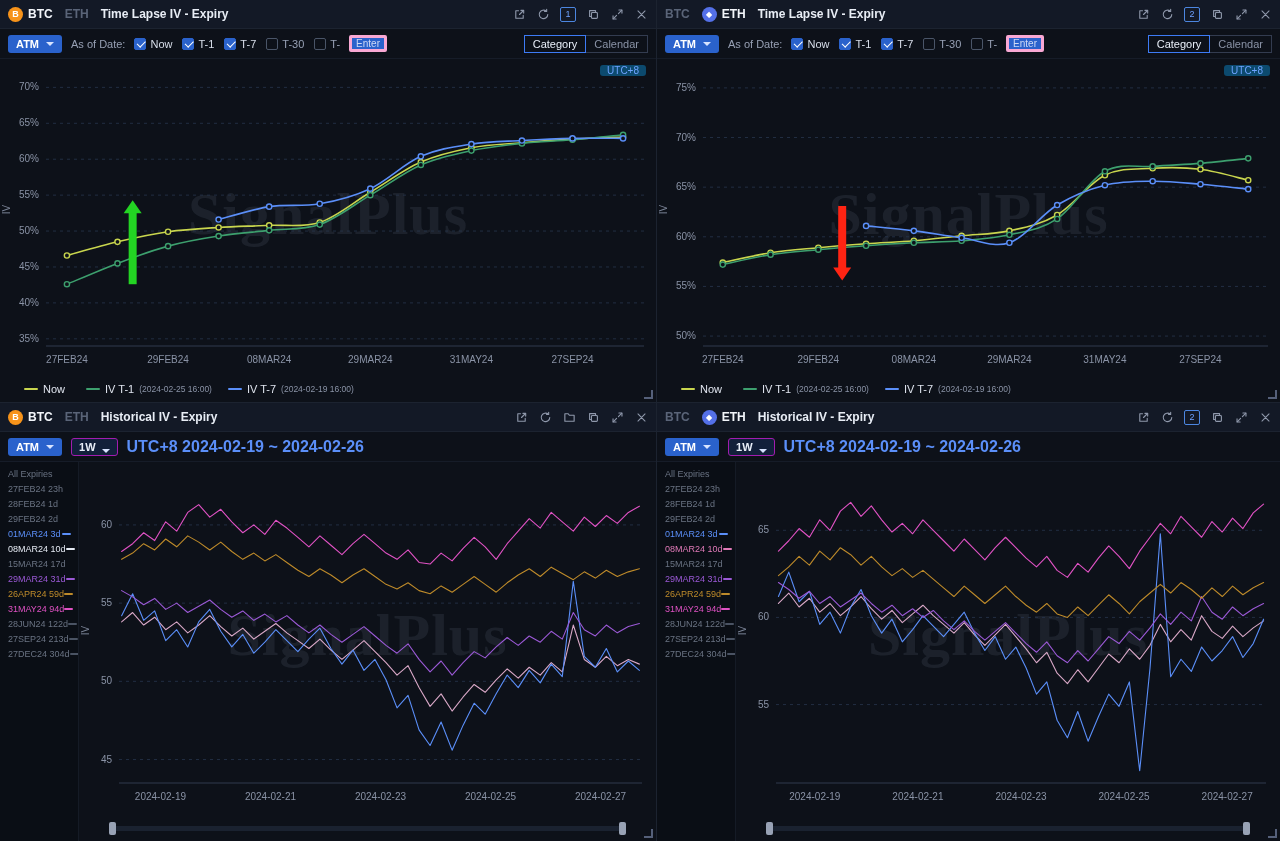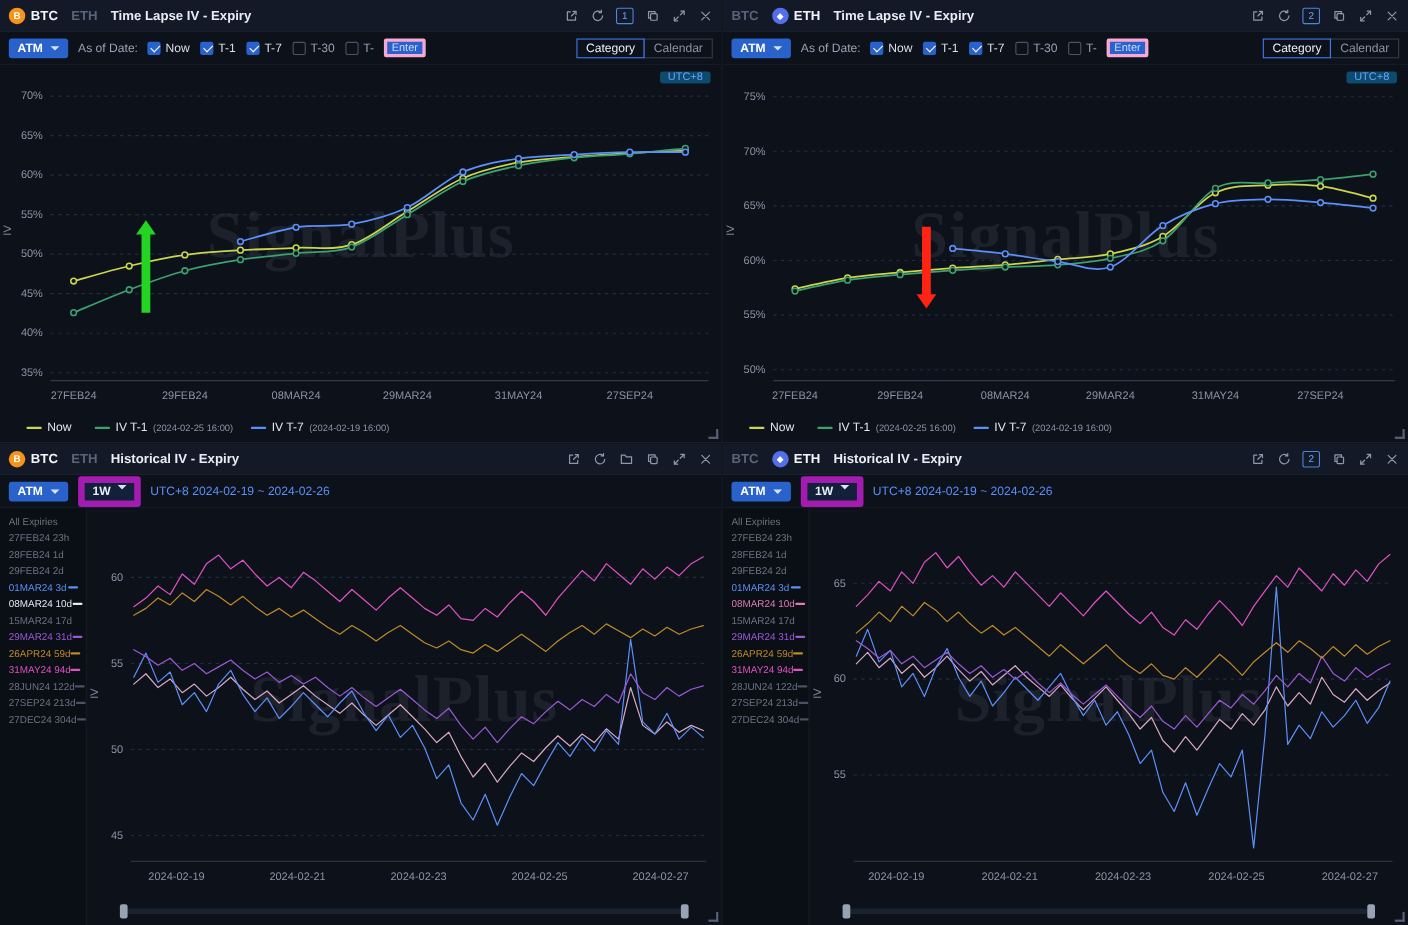--- a/index.html
+++ b/index.html
@@ -16,36 +16,36 @@
   .coin-icon.eth{background:#5470e8;font-size:8px;}
   .panel-title{font-size:12px;font-weight:bold;color:#e8edf5;margin-left:2px;white-space:nowrap;}
   .header-icons{margin-left:auto;display:flex;align-items:center;gap:10px;}
   .hicon{width:14px;height:14px;display:flex;align-items:center;justify-content:center;cursor:pointer;}
   .hicon svg{width:13px;height:13px;stroke:#8f98ab;stroke-width:1.2;fill:none;stroke-linecap:round;stroke-linejoin:round;}
   .badge-num{min-width:12px;height:13px;border:1px solid #4c86e0;color:#6ea2ff;font-size:9px;display:flex;align-items:center;justify-content:center;border-radius:2px;padding:0 1px;cursor:pointer;}
 
   .toolbar{height:29px;flex:0 0 auto;display:flex;align-items:center;gap:9px;padding:0 8px;border-bottom:1px solid #161c28;background:#0d1119;}
   .atm-select{background:#2a62cc;color:#fff;font-size:11px;font-weight:bold;border-radius:3px;padding:3px 8px;display:flex;align-items:center;gap:7px;cursor:pointer;}
   .caret-down{width:0;height:0;border-left:4px solid transparent;border-right:4px solid transparent;border-top:4px solid #d8e4ff;}
-  .period-select{background:#12203a;border:6px solid #a21caf;color:#e8eef8;font-size:11px;font-weight:bold;border-radius:3px;padding:2px 7px;display:flex;align-items:flex-start;gap:6px;cursor:pointer;}
+  .period-select{background:#12203a;border:1px solid #a21caf;color:#e8eef8;font-size:11px;font-weight:bold;border-radius:3px;padding:2px 7px;display:flex;align-items:flex-end;gap:6px;cursor:pointer;}
   .asof-label{font-size:11px;color:#97a0b4;}
   .cb-group{display:flex;align-items:center;gap:10px;}
   .cb{display:flex;align-items:center;gap:4px;font-size:11px;cursor:pointer;}
   .cb-box{width:12px;height:12px;border:1px solid #4a5568;border-radius:2px;position:relative;background:transparent;box-sizing:border-box;}
   .cb-box.on{background:#2a62cc;border-color:#2a62cc;}
   .cb-box.on::after{content:"";position:absolute;left:3.5px;top:0.5px;width:3.5px;height:6.5px;border:solid #fff;border-width:0 1.5px 1.5px 0;transform:rotate(45deg);}
   .cb .cb-label{color:#97a0b4;}
   .cb.on .cb-label{color:#d9dfeb;}
   .enter-input{width:38px;height:17px;background:#2a62cc;border:3px solid #f9a8d4;border-radius:2px;color:#fff;font-size:10px;padding:0 4px;box-sizing:border-box;}
   .enter-input::placeholder{color:#cdd9f5;}
   .view-toggle{margin-left:auto;display:flex;}
   .vt{font-size:11px;padding:2px 8px;background:transparent;border:1px solid #333c50;color:#8a93a6;cursor:pointer;font-family:inherit;}
   .vt + .vt{margin-left:-1px;}
   .vt.active{border-color:#3d7bf5;color:#e8eef8;position:relative;z-index:1;}
-  .range-label{color:#5b8ff9;font-size:11px;font-weight:normal;}
+  .range-label{color:#5b8ff9;font-size:16px;font-weight:bold;}
 
   .chart-zone{position:relative;flex:1;min-height:0;}
   .chart-box{position:absolute;inset:0;}
   .watermark{position:absolute;left:50%;top:50%;transform:translate(-50%,-55%);font-size:60px;font-weight:bold;color:rgba(140,155,180,0.12);letter-spacing:1px;pointer-events:none;white-space:nowrap;font-family:Liberation Serif, serif;}
   .utc-chip{position:absolute;top:6px;right:10px;background:#0c4a6e;color:#6ea2ff;font-size:10px;padding:0 7px;border-radius:3px;}
   .legend-row{height:26px;flex:0 0 auto;display:flex;align-items:center;gap:16px;padding:0 24px;}
   .leg-item{display:flex;align-items:center;gap:5px;font-size:11px;color:#dfe4ee;cursor:pointer;}
   .leg-mark{width:14px;height:2px;border-radius:1px;}
   .leg-sub{font-size:8.5px;color:#8a93a6;}
 

